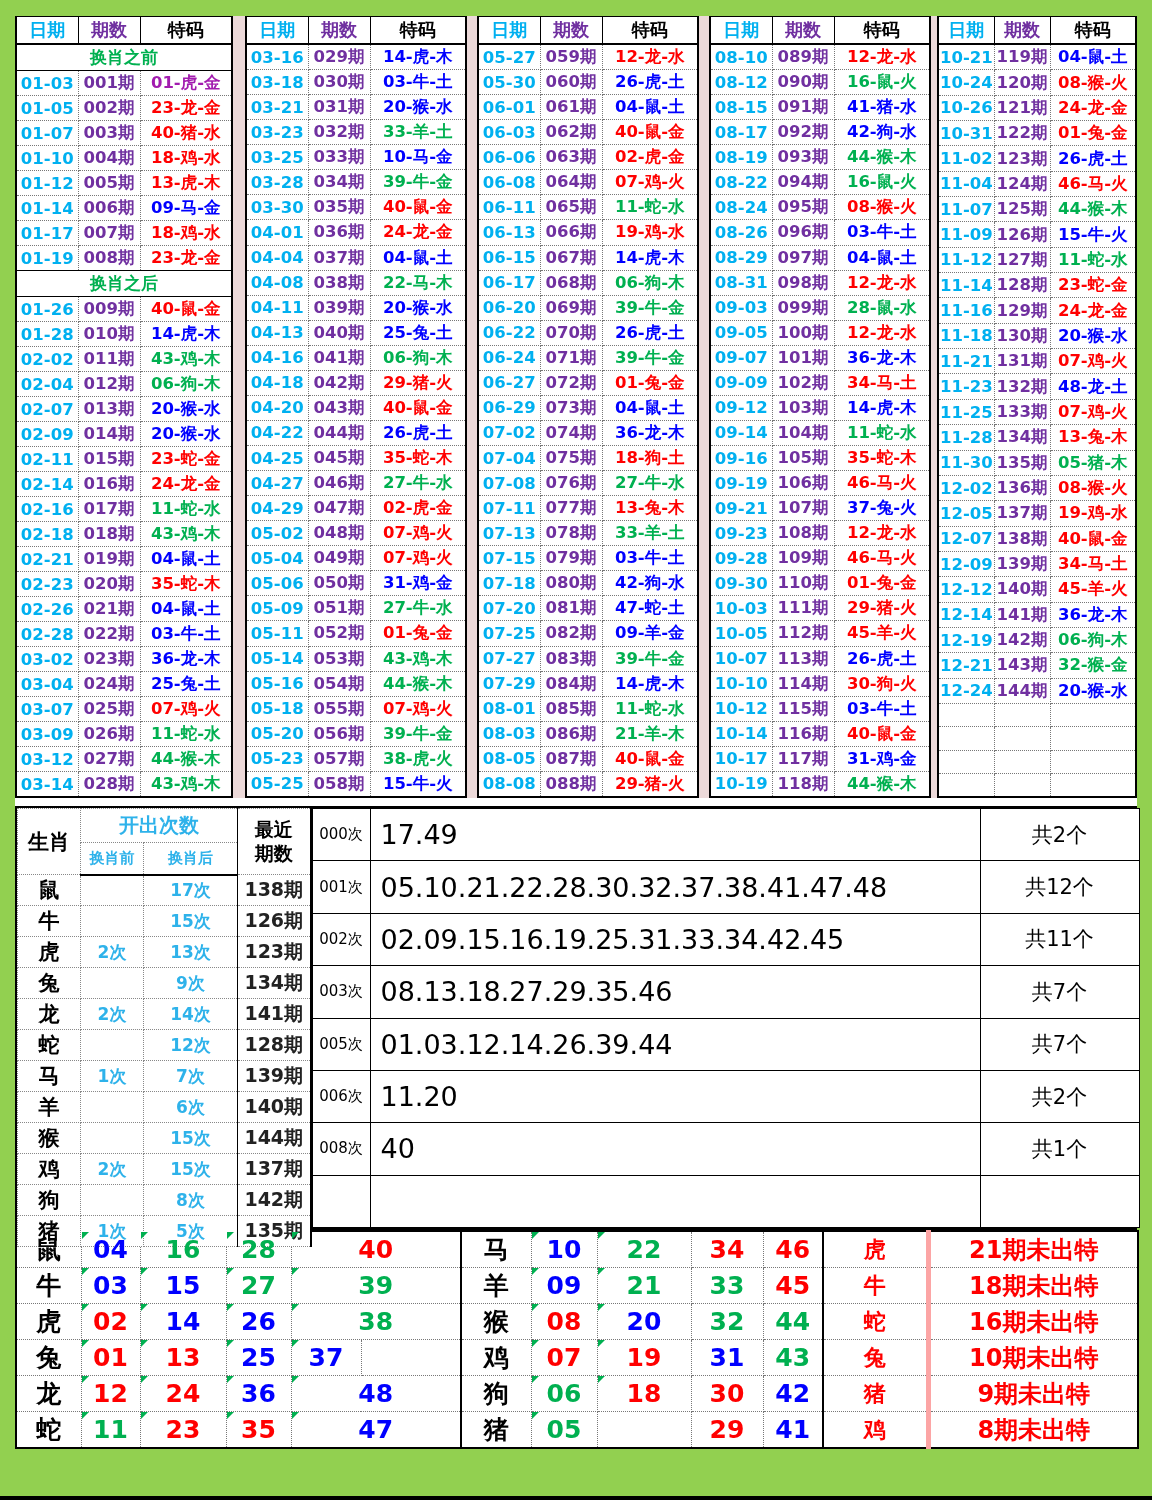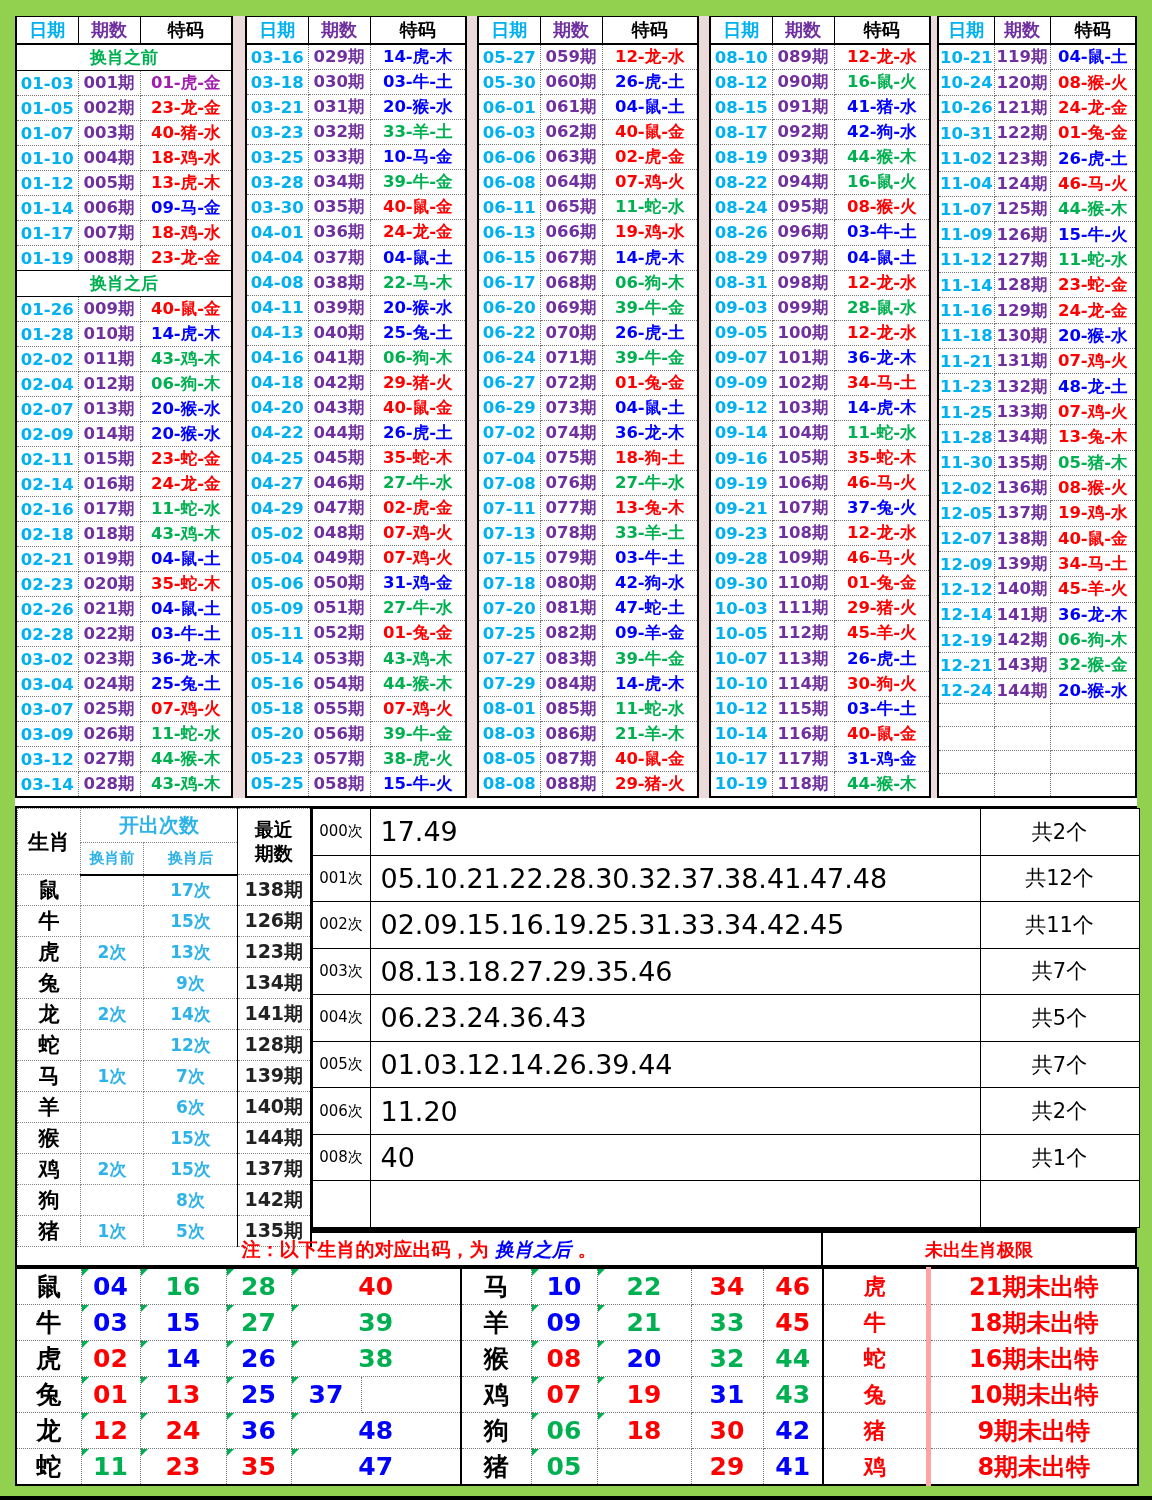--- a/index.html
+++ b/index.html
@@ -1037,25 +1037,20 @@
               <td class="lbl">002次</td>
               <td class="nums">02.09.15.16.19.25.31.33.34.42.45</td>
               <td class="tot">共11个</td>
             </tr>
             <tr>
               <td class="lbl">003次</td>
               <td class="nums">08.13.18.27.29.35.46</td>
               <td class="tot">共7个</td>
             </tr>
             <tr>
-              <td class="lbl">004次</td>
-              <td class="nums">06.23.24.36.43</td>
-              <td class="tot">共5个</td>
-            </tr>
-            <tr>
               <td class="lbl">005次</td>
               <td class="nums">01.03.12.14.26.39.44</td>
               <td class="tot">共7个</td>
             </tr>
             <tr>
               <td class="lbl">006次</td>
               <td class="nums">11.20</td>
               <td class="tot">共2个</td>
             </tr>
             <tr>
@@ -1065,28 +1060,20 @@
             </tr>
             <tr>
               <td class="lbl"></td>
               <td class="nums"></td>
               <td class="tot"></td>
             </tr>
           </tbody>
       </table>
     </div>
 
-    <div class="note-row">
-      <div class="note-left">
-        <span class="nr">注：以下生肖的对应出码，为</span>
-        <span class="nh">换肖之后</span>
-        <span class="nr">。</span>
-      </div>
-      <div class="note-right">未出生肖极限</div>
-    </div>
 
     <table class="bottom-table">
       <colgroup>
         <col style="width:65px">
           <col style="width:59px">
           <col style="width:86px">
           <col style="width:65px">
           <col style="width:70px">
           <col style="width:100px">
         <col style="width:70px">

